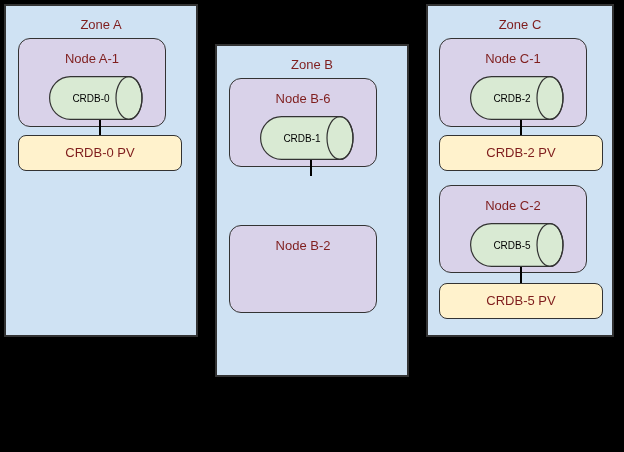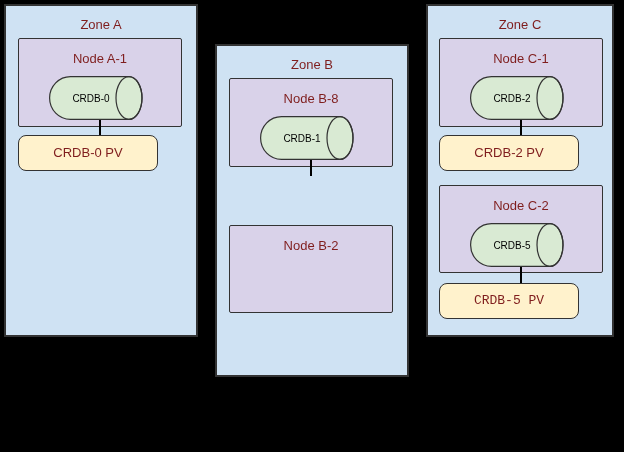--- a/index.html
+++ b/index.html
@@ -27,24 +27,24 @@
     position: absolute;
     top: 11px; left: 0;
     width: 100%;
     text-align: center;
     font-size: 13px;
     line-height: 15px;
   }
   .node {
     position: absolute;
     left: 12px;
-    width: 164px;
+    width: 148px;
     background: #d9d2e9;
     border: 1px solid #333333;
-    border-radius: 2px;
+    border-radius: 12px;
     box-sizing: border-box;
   }
   .zone-c .node { left: 11px; padding-left: 24px; }
   .node-top    { top: 32px;  height: 89px; }
   .node-bottom { top: 179px; height: 88px; }
   .node-label {
     position: absolute;
     top: 12px; left: 0;
     width: 100%;
     text-align: center;
@@ -66,32 +66,32 @@
     width: 2px;
     background: #000;
     left: 93px;
   }
   .zone-c .connector { left: 92px; }
   .connector-top    { top: 114px; height: 16px; }
   .connector-bottom { top: 261px; height: 17px; }
   .pv {
     position: absolute;
     left: 12px;
-    width: 140px; height: 36px;
+    width: 164px; height: 36px;
     background: #fff2cc;
     border: 1px solid #333333;
     border-radius: 8px;
     box-sizing: border-box;
     text-align: center;
     line-height: 34px;
     font-size: 13px;
   }
   .zone-c .pv { left: 11px; }
   .pv-top    { top: 129px; }
-  .pv-bottom { top: 277px; font-family: Liberation Mono, monospace; }
+  .pv-bottom { top: 277px; }
 </style>
 </head>
 <body>
 
 <div class="canvas">
 
   <section class="zone zone-a">
     <div class="zone-label">Zone A</div>
 
     <div class="node node-top">
@@ -106,21 +106,21 @@
     </div>
 
     <div class="connector connector-top"></div>
     <div class="pv pv-top">CRDB-0 PV</div>
   </section>
 
   <section class="zone zone-b">
     <div class="zone-label">Zone B</div>
 
     <div class="node node-top">
-      <div class="node-label">Node B-8</div>
+      <div class="node-label">Node B-6</div>
       <div class="cylinder">
         <svg width="102" height="44" viewBox="0 0 102 44">
           <path d="M 80 0.6 L 21.5 0.6 A 20.9 21.4 0 0 0 21.5 43.4 L 80 43.4 A 13 21.4 0 0 0 80 0.6 Z" fill="#d9ead3" stroke="#333333" stroke-width="1.2"></path>
           <ellipse cx="80" cy="22" rx="13" ry="21.4" fill="none" stroke="#333333" stroke-width="1.2"></ellipse>
           <text x="42" y="25.5" text-anchor="middle" fill="#000">CRDB-1</text>
         </svg>
       </div>
     </div>
 
     <div class="connector connector-top"></div>

